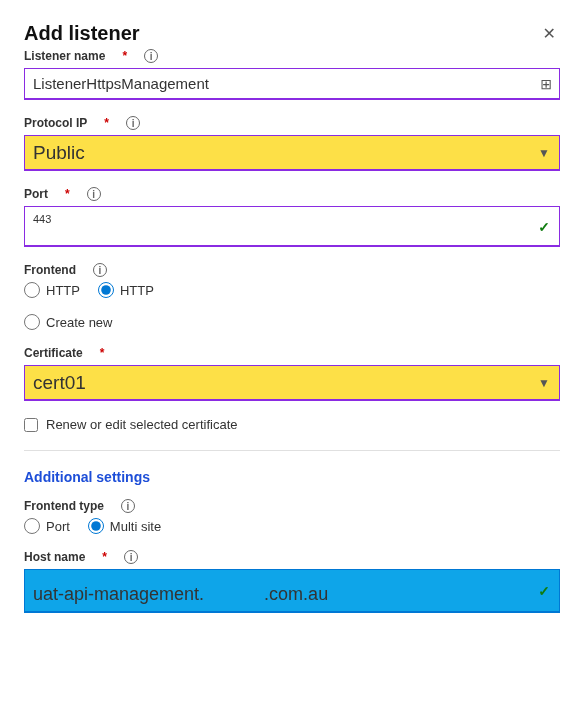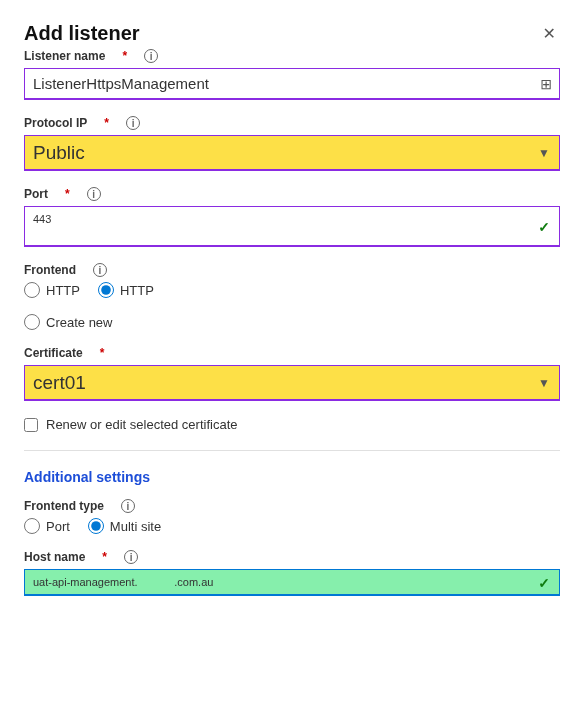--- a/index.html
+++ b/index.html
@@ -187,25 +187,25 @@
       color: #1d4ed8;
       margin-bottom: 14px;
     }
     .host-name-input-wrapper {
       position: relative;
     }
     .host-name-input {
       width: 100%;
       border: 1px solid #0078d4;
       border-bottom: 2px solid #0078d4;
-      padding: 6px 32px 6px 8px;
-      font-size: 11px;
+      padding: 14px 32px 6px 8px;
+      font-size: 18px;
       color: #333;
       outline: none;
-      background: #86efac;
+      background: #0ea5e9;
     }
   </style>
 </head>
 <body>
 
 <div class="panel">
 
   <div class="panel-header">
     <h1 class="panel-title">Add listener</h1>
     <button class="close-btn">✕</button>

